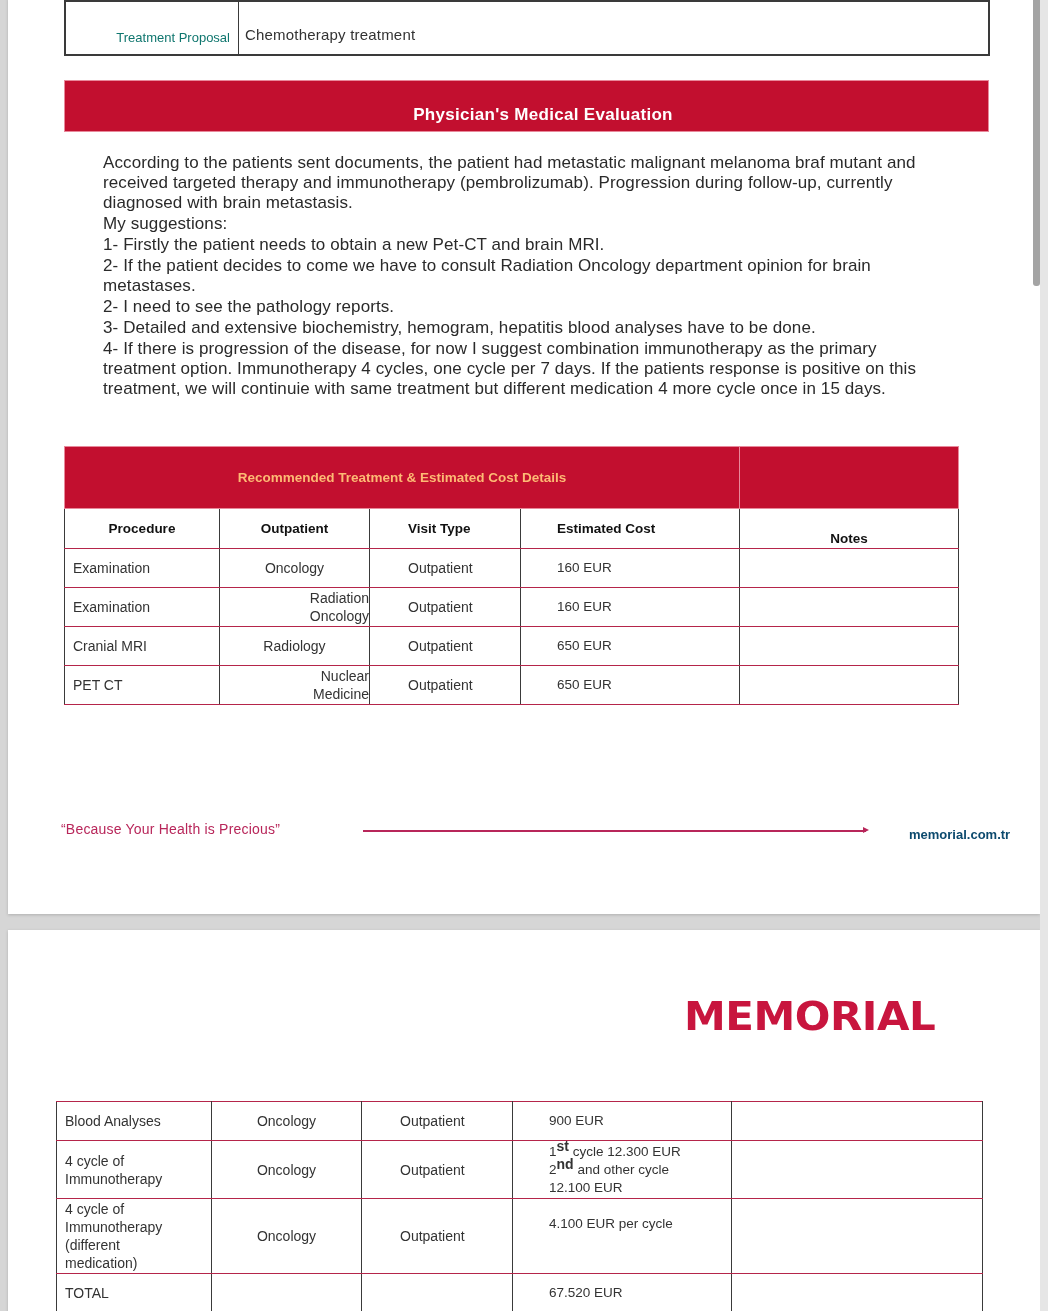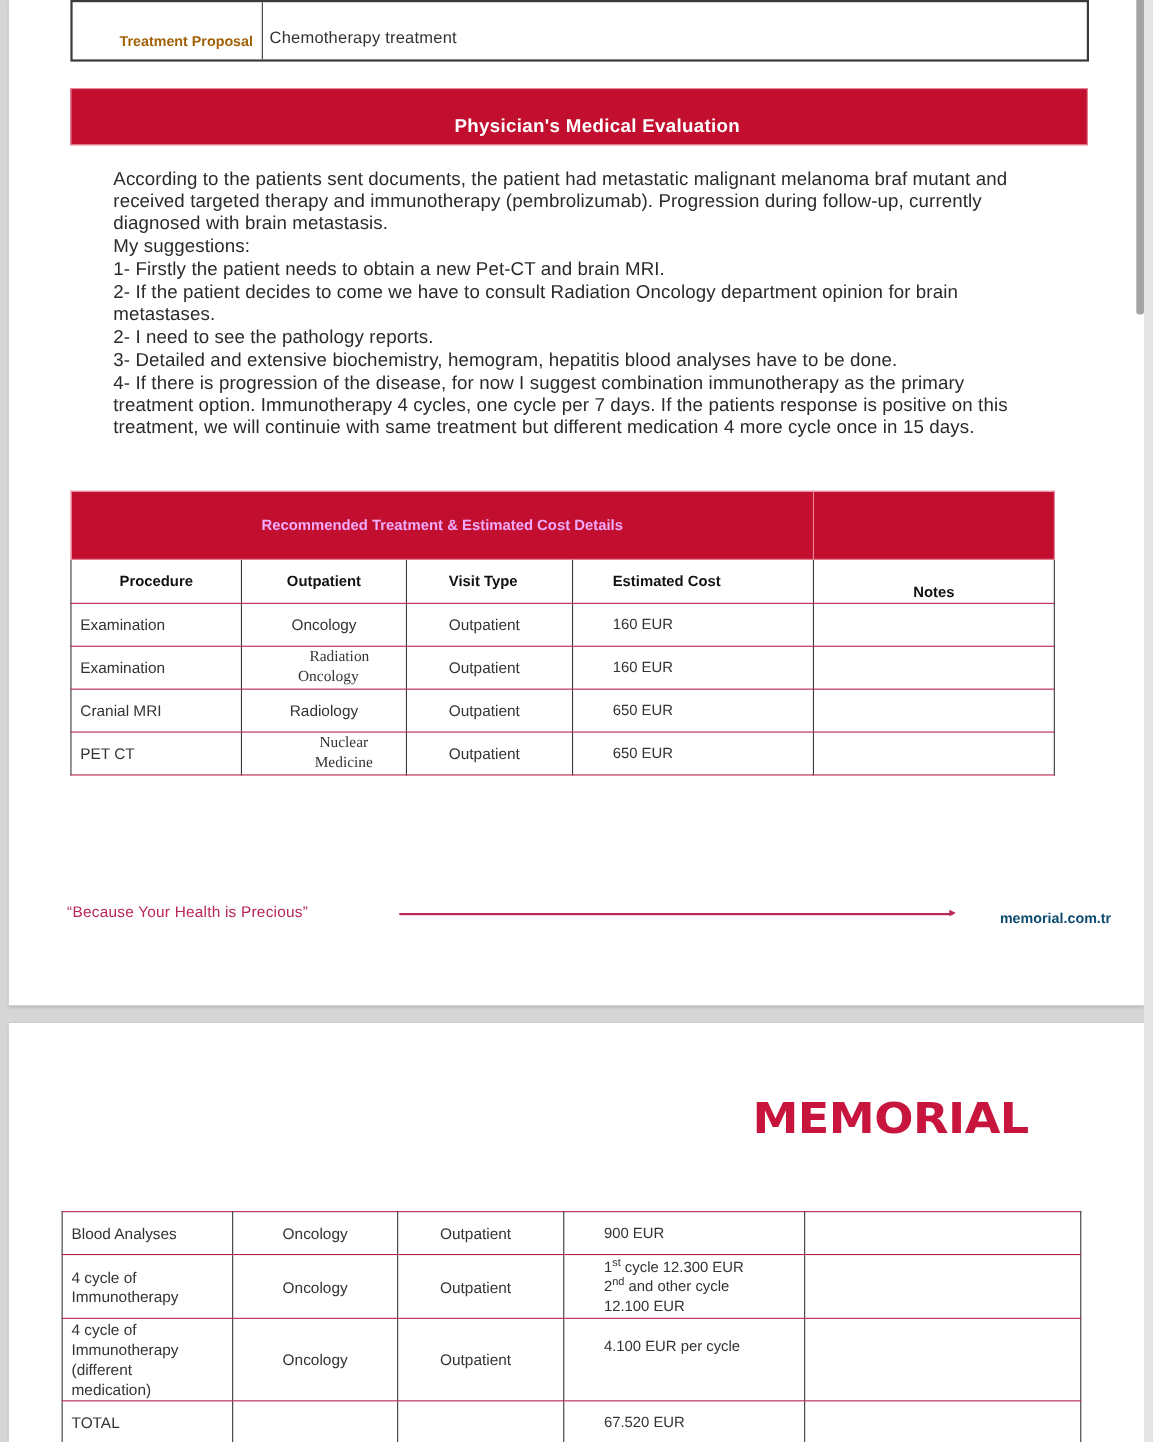--- a/index.html
+++ b/index.html
@@ -23,21 +23,21 @@
     .scrollbar-track { position: absolute; left: 1040px; top: 0; width: 8px; height: 1311px; background: #e6e6e6; }
     .scrollbar-thumb { position: absolute; left: 1033px; top: 0; width: 7px; height: 286px; background: #a4a4a4; border-radius: 0 0 3px 3px; }
 
     
     .proposal {
       position: absolute; left: 56px; top: 2px; width: 926px; height: 56px;
       border: 2px solid #3a3a3a; display: flex;
     }
     .proposal .label {
       width: 173px; border-right: 1.5px solid #3a3a3a;
-      font-weight: bold; font-size: 13px; color: #a16207;
+      font-weight: normal; font-size: 13px; color: #0f766e;
       display: flex; align-items: flex-end; justify-content: flex-end;
       padding: 0 8px 9px 0;
     }
     .proposal .value { font-size: 15px; color: #333; padding: 24px 0 0 6px; letter-spacing: 0.2px; }
 
     
     .banner {
       position: absolute; left: 56px; top: 82px; width: 925px; height: 52px;
       background: #c20f2f; border: 1.5px solid #e8899b;
       color: #fff; font-weight: bold; font-size: 17px;
@@ -59,38 +59,38 @@
     }
     table.cost td, table.cost th {
       border: 1.5px solid #3a3a3a;
       border-top: 1.5px solid #b5254a;
       border-bottom: 1.5px solid #b5254a;
       vertical-align: middle;
     }
     .t1 { left: 56px; top: 448px; width: 894px; }
     .t2 { left: 56px; top: 1101px; width: 926px; }
     .cost .head-red td {
-      background: #c20f2f; color: #f0abfc; font-weight: bold; font-size: 13.5px;
+      background: #c20f2f; color: #fdba74; font-weight: bold; font-size: 13.5px;
       height: 62px; text-align: center; border: 1.5px solid #e8899b;
     }
     .cost .colhead td { height: 40px; font-weight: bold; font-size: 13.5px; color: #111; }
     .cost .colhead td.notes { vertical-align: bottom; padding-bottom: 2px; }
     .cost td.c-proc { padding-left: 8px; }
     .cost td.c-dept { text-align: center; }
     .cost td.c-visit { padding-left: 38px; margin-top: 28px; }
     .cost td.c-cost { padding-left: 36px; font-size: 13.5px; }
     .cost .colhead td.c-proc { text-align: center; padding-left: 0; }
     .cost .colhead td.c-cost { padding-left: 36px; }
     .cost .row td { height: 39px; line-height: 18px; }
-    .cost .row td.c-dept-l { text-align: center; padding-left: 8px; font-family: Liberation Serif, serif; }
+    .cost .row td.c-dept-l { text-align: right; padding-left: 8px; }
     .t2 .row td { height: 39px; }
     .t2 .tall td { height: 58px; line-height: 18px; }
     .t2 .taller td { height: 75px; line-height: 18px; }
     .t2 .taller td.c-cost { vertical-align: top; padding-top: 16px; margin-top: 48px; }
-    sup { font-size: 10px; vertical-align: super; line-height: 0; }
+    sup { font-size: 14px; vertical-align: super; line-height: 0; font-weight: bold; }
 
     
     .slogan {
       position: absolute; left: 53px; top: 823px;
       color: #b8265a; font-size: 14px; letter-spacing: 0.2px;
     }
     .slogan-line {
       position: absolute; left: 355px; top: 832px; width: 503px; height: 1.5px; background: #b8265a;
     }
     .slogan-arrow {

